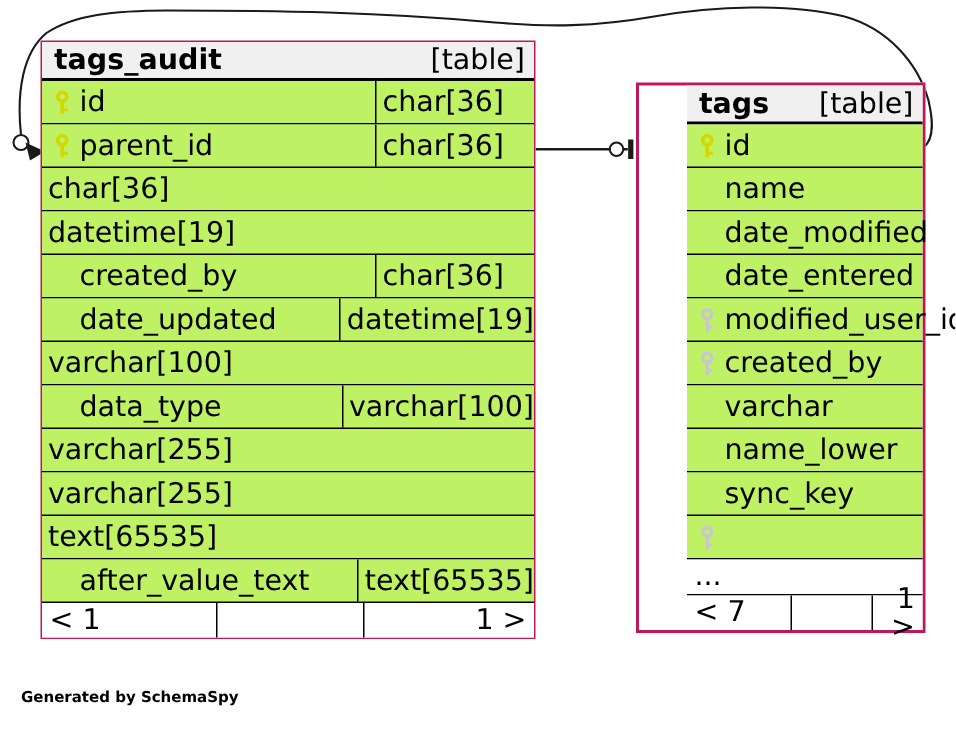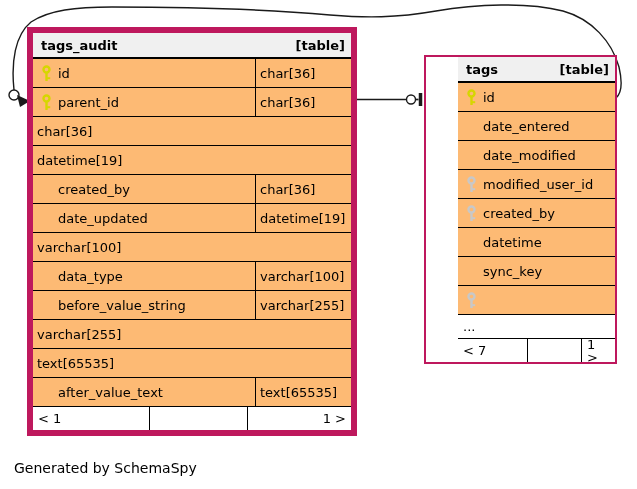--- a/index.html
+++ b/index.html
@@ -1,53 +1,53 @@
 <!DOCTYPE html>
 <html><head>
 <meta charset="utf-8">
 <style>
   html,body { margin:0; padding:0; background:#ffffff; }
   body { width:637px; height:489px; font-family:"DejaVu Sans", sans-serif; color:#000; }
   .stage { position:relative; width:637px; height:489px; overflow:hidden; background:#fff; }
 
   svg.wires { position:absolute; left:0; top:0; z-index:1; }
 
-  .db-table { position:absolute; z-index:2; background:#fff; border:6px solid #be185d;
-              box-sizing:border-box; font-size:13px; line-height:1; }
+  .db-table { position:absolute; z-index:2; background:#fff; border:1px solid #be185d;
+              box-sizing:border-box; font-size:19px; line-height:1;text-align:right; }
   #table-tags-audit { left:27px; top:27px; width:330px; }
   #table-tags      { left:424px; top:55px; width:193px; border-width:2px;padding-left:32px; }
 
   .thead { display:flex; justify-content:space-between; align-items:center;
            background:#f0f0f0; border-bottom:2px solid #000; height:24px; padding:0 6px 0 8px; }
   .tname { font-weight:bold; }
-  .tbadge { font-weight:bold; }
+  .tbadge { font-weight:normal; }
 
   .trow { display:flex; height:29px; box-sizing:border-box; border-bottom:1px solid #000;
-          align-items:stretch; background:#fdba74; }
+          align-items:stretch; background:#bef264; }
   .cell-name { display:flex; align-items:center; padding-left:8px; box-sizing:border-box; }
   #table-tags-audit .cell-name { width:223px; border-right:1px solid #000; }
   #table-tags .cell-name { flex:1; }
   .cell-type { flex:1; display:flex; align-items:center; padding-left:4px; }
 
   .keyicon { width:11px; height:17px; flex:0 0 11px; margin-right:6px; display:inline-block; }
   .keyicon.none { visibility:hidden; }
 
   .ellipsis-row { height:24px; box-sizing:border-box; border-bottom:1px solid #000;
                   display:flex; align-items:center; padding-left:5px; background:#fff; }
 
   .tfoot { display:flex; height:23px; box-sizing:border-box; background:#fff; }
   .fcell { box-sizing:border-box; display:flex; align-items:center; padding:0 5px; }
   .fcell.mid { border-left:1px solid #000; border-right:1px solid #000; }
   .fcell.right { justify-content:flex-end; flex:1; }
   #table-tags-audit .fcell.left { width:116px; }
   #table-tags-audit .fcell.mid  { width:99px; }
   #table-tags .fcell.left { width:69px; }
   #table-tags .fcell.mid  { width:55px; }
 
-  .credit { position:absolute; left:14px; top:460px; font-size:14px; z-index:2; }
+  .credit { position:absolute; left:14px; top:460px; font-size:10px; z-index:2;font-weight:bold; }
 </style>
 </head>
 <body>
 
 <div class="stage">
 
   <svg class="wires" width="637" height="489" viewBox="0 0 637 489">
 
     <path d="M14,90 C11,62 15,35 31,22 C49,10 76,7 112,7 C185,7 252,8 330,15
              C366,18 396,18 436,11 C476,4 527,2 563,11 C592,19 612,42 619,67
@@ -113,24 +113,20 @@
           <div class="cell-type">varchar[100]</div>
         </div>
         <div class="trow">
           <div class="cell-name">
             <span class="keyicon none"></span>
             <span>data_type</span>
           </div>
           <div class="cell-type">varchar[100]</div>
         </div>
         <div class="trow">
-          <div class="cell-name">
-            <span class="keyicon none"></span>
-            <span>before_value_string</span>
-          </div>
           <div class="cell-type">varchar[255]</div>
         </div>
         <div class="trow">
           <div class="cell-type">varchar[255]</div>
         </div>
         <div class="trow">
           <div class="cell-type">text[65535]</div>
         </div>
         <div class="trow">
           <div class="cell-name">
@@ -159,27 +155,33 @@
                 <circle cx="5.5" cy="4.5" r="3" fill="none" stroke="#d6d600" stroke-width="2.4"></circle>
                 <line x1="5.5" y1="7.5" x2="5.5" y2="16" stroke="#d6d600" stroke-width="2.4"></line>
                 <line x1="5.5" y1="13.2" x2="9.2" y2="13.2" stroke="#d6d600" stroke-width="2"></line>
               </svg></span>
             <span>id</span>
           </div>
         </div>
         <div class="trow">
           <div class="cell-name">
             <span class="keyicon none"></span>
+            <span>name</span>
+          </div>
+        </div>
+        <div class="trow">
+          <div class="cell-name">
+            <span class="keyicon none"></span>
+            <span>date_modified</span>
+          </div>
+        </div>
+        <div class="trow">
+          <div class="cell-name">
+            <span class="keyicon none"></span>
             <span>date_entered</span>
-          </div>
-        </div>
-        <div class="trow">
-          <div class="cell-name">
-            <span class="keyicon none"></span>
-            <span>date_modified</span>
           </div>
         </div>
         <div class="trow">
           <div class="cell-name">
             <span class="keyicon foreign"><svg width="11" height="17" viewBox="0 0 11 17">
                 <circle cx="5.5" cy="4.5" r="3" fill="none" stroke="#c8c8c8" stroke-width="2.4"></circle>
                 <line x1="5.5" y1="7.5" x2="5.5" y2="16" stroke="#c8c8c8" stroke-width="2.4"></line>
                 <line x1="5.5" y1="13.2" x2="9.2" y2="13.2" stroke="#c8c8c8" stroke-width="2"></line>
               </svg></span>
             <span>modified_user_id</span>
@@ -191,21 +193,27 @@
                 <circle cx="5.5" cy="4.5" r="3" fill="none" stroke="#c8c8c8" stroke-width="2.4"></circle>
                 <line x1="5.5" y1="7.5" x2="5.5" y2="16" stroke="#c8c8c8" stroke-width="2.4"></line>
                 <line x1="5.5" y1="13.2" x2="9.2" y2="13.2" stroke="#c8c8c8" stroke-width="2"></line>
               </svg></span>
             <span>created_by</span>
           </div>
         </div>
         <div class="trow">
           <div class="cell-name">
             <span class="keyicon none"></span>
-            <span>datetime</span>
+            <span>varchar</span>
+          </div>
+        </div>
+        <div class="trow">
+          <div class="cell-name">
+            <span class="keyicon none"></span>
+            <span>name_lower</span>
           </div>
         </div>
         <div class="trow">
           <div class="cell-name">
             <span class="keyicon none"></span>
             <span>sync_key</span>
           </div>
         </div>
         <div class="trow">
           <div class="cell-name">

